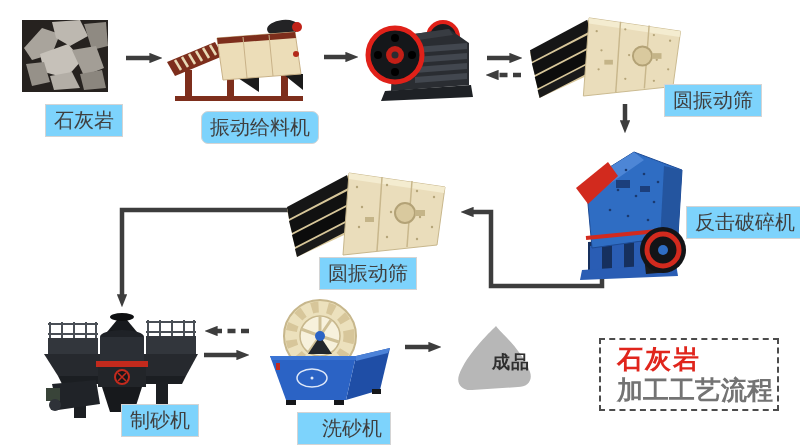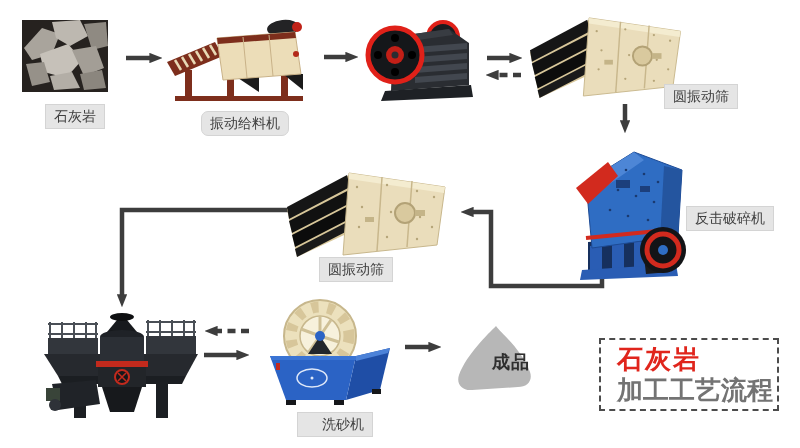--- a/index.html
+++ b/index.html
@@ -2,22 +2,22 @@
 <html><head>
 <meta charset="utf-8">
 <style>
   html,body{margin:0;padding:0;background:#fff;}
   body{font-family:"Liberation Sans","DejaVu Sans",sans-serif;}
   .canvas{position:relative;width:800px;height:448px;background:#fff;overflow:hidden;}
   .connectors{position:absolute;left:0;top:0;width:800px;height:448px;pointer-events:none;}
   .node{position:absolute;margin:0;padding:0;}
   .node svg{display:block;width:100%;height:100%;}
   .tag{
-    position:absolute;background:#e5e5e5;border:1px solid #d4d4d4;
-    color:#3f3f3f;font-size:14px;line-height:1.35;padding:2px 8px;
+    position:absolute;background:#7dd3fc;border:1px solid #d4d4d4;
+    color:#3f3f3f;font-size:20px;line-height:1.35;padding:2px 8px;
     white-space:nowrap;
   }
   .product-label{
     position:absolute;left:462px;top:350px;width:68px;text-align:right;
     font-size:18px;font-weight:600;color:#2f2f2f;letter-spacing:1px;
   }
   .title-box{
     position:absolute;left:599px;top:338px;width:180px;height:73px;
     border:2px dashed #4c4c4c;box-sizing:border-box;padding:4px 0 0 16px;
   }
@@ -286,20 +286,21 @@
       <path d="M44 4 C50 12 70 28 78 50 C81 59 75 65 66 65 L20 68 C10 69 4 62 7 53 C15 32 36 12 44 4 Z" fill="#b7b7b7"></path>
     </svg>
   </figure>
   <div class="product-label">成品</div>
 
   <div class="tag" style="left:45px;top:104px;">石灰岩</div>
   <div class="tag" style="left:201px;top:111px;border-radius:7px;">振动给料机</div>
   <div class="tag" style="left:664px;top:84px;">圆振动筛</div>
   <div class="tag" style="left:686px;top:206px;">反击破碎机</div>
   <div class="tag" style="left:319px;top:257px;">圆振动筛</div>
+  <div class="tag" style="left:121px;top:404px;">制砂机</div>
   <div class="tag" style="left:297px;top:412px;padding-left:24px;">洗砂机</div>
 
   <div class="title-box">
     <div class="title-line1">石灰岩</div>
     <div class="title-line2">加工工艺流程</div>
   </div>
 
 </div>
 
 </body></html>

